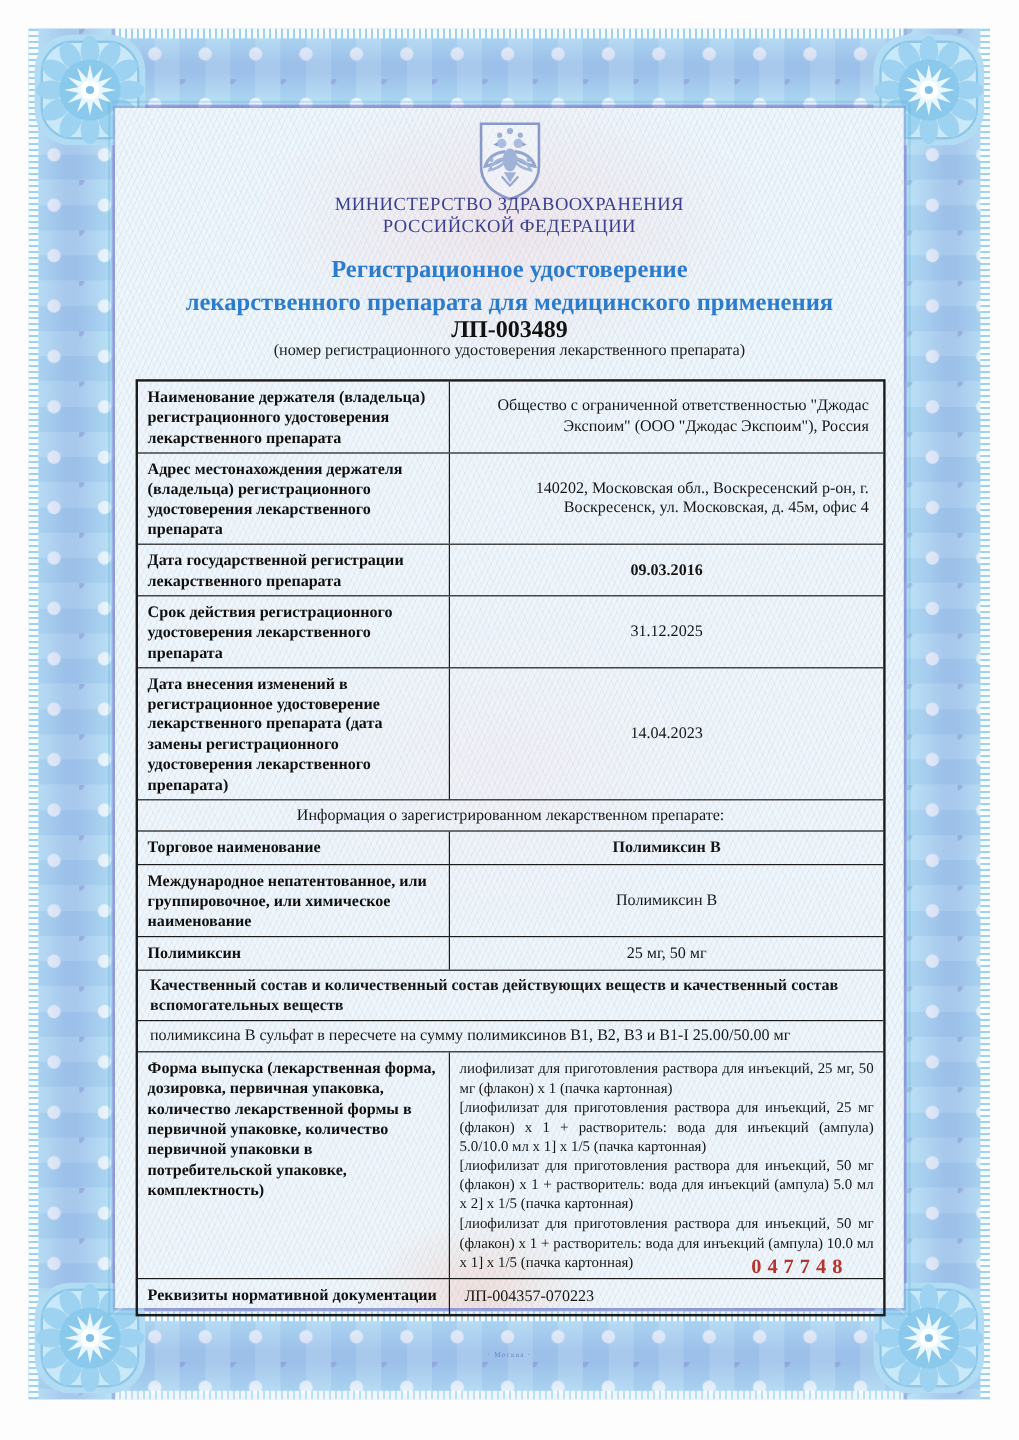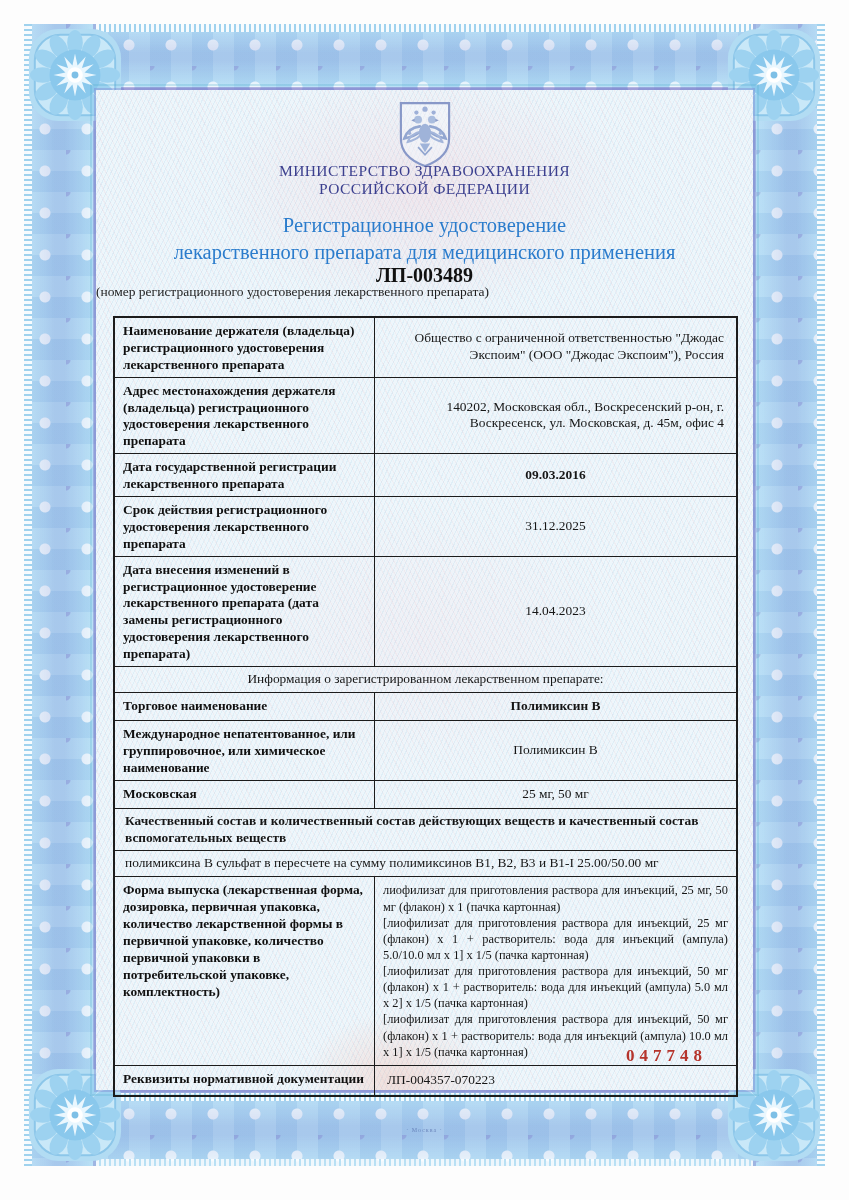--- a/index.html
+++ b/index.html
@@ -52,23 +52,23 @@
       radial-gradient(ellipse 130px 95px at 46% 99%, rgba(243,150,120,.26), rgba(0,0,0,0) 72%),
       radial-gradient(ellipse 260px 180px at 50% 55%, rgba(248,195,205,.12), rgba(0,0,0,0) 75%),
       repeating-linear-gradient(115deg, rgba(120,180,220,.13) 0 1px, rgba(0,0,0,0) 1px 4px),
       repeating-linear-gradient(63deg, rgba(235,150,165,.10) 0 1px, rgba(0,0,0,0) 1px 5px);}
 
   
   .emblem{position:absolute;left:50%;transform:translateX(-50%);top:8px;width:62px;height:74px;}
   .ministry{position:absolute;top:72px;left:0;right:0;text-align:center;color:var(--ministry-blue);
     font-size:15.5px;line-height:1.18;letter-spacing:.4px;}
   .doc-title{position:absolute;top:122px;left:0;right:0;text-align:center;color:var(--title-blue);
-    font-weight:normal;font-size:20.5px;line-height:1.32;}
+    font-weight:bold;font-size:20.5px;line-height:1.32;}
   .cert-number{position:absolute;top:174px;left:0;right:0;text-align:center;font-weight:bold;font-size:20px;color:#111;}
-  .number-caption{position:absolute;top:194px;left:0;right:0;font-size:13.5px;color:#1d1d1d;}
+  .number-caption{position:absolute;top:194px;left:0;right:0;text-align:center;font-size:13.5px;color:#1d1d1d;}
 
   
   .ctable{position:absolute;left:17px;top:226px;width:625px;border:2px solid var(--table-line);background:rgba(255,255,255,.06);}
   .trow{display:grid;grid-template-columns:260px 1fr;}
   .trow + .trow{border-top:1.5px solid var(--table-line);}
   .trow.full{display:block;}
   .cell{padding:3px 8px;font-size:13.4px;line-height:1.26;}
   .cell.label{font-weight:bold;border-right:1.5px solid var(--table-line);padding-top:5px;color:#101010;}
   .cell.value{display:flex;align-items:center;justify-content:center;text-align:right;padding:4px 12px;}
   .cell.value.vbold{font-weight:bold;}
@@ -210,21 +210,21 @@
         <div class="cell value vbold">Полимиксин В</div>
       </div>
 
       <div class="trow pair h50">
         <div class="cell label">Международное непатентованное, или группировочное, или химическое наименование</div>
         <div class="cell value">Полимиксин В</div>
       </div>
 
 
       <div class="trow pair h28">
-        <div class="cell label">Московская</div>
+        <div class="cell label">Полимиксин</div>
         <div class="cell value">25 мг, 50 мг</div>
       </div>
 
       <div class="trow full h30">
         <div class="cell bold">Качественный состав и количественный состав действующих веществ и качественный состав вспомогательных веществ</div>
       </div>
 
       <div class="trow full h24">
         <div class="cell">полимиксина В сульфат в пересчете на сумму полимиксинов В1, В2, В3 и В1-I 25.00/50.00 мг</div>
       </div>

